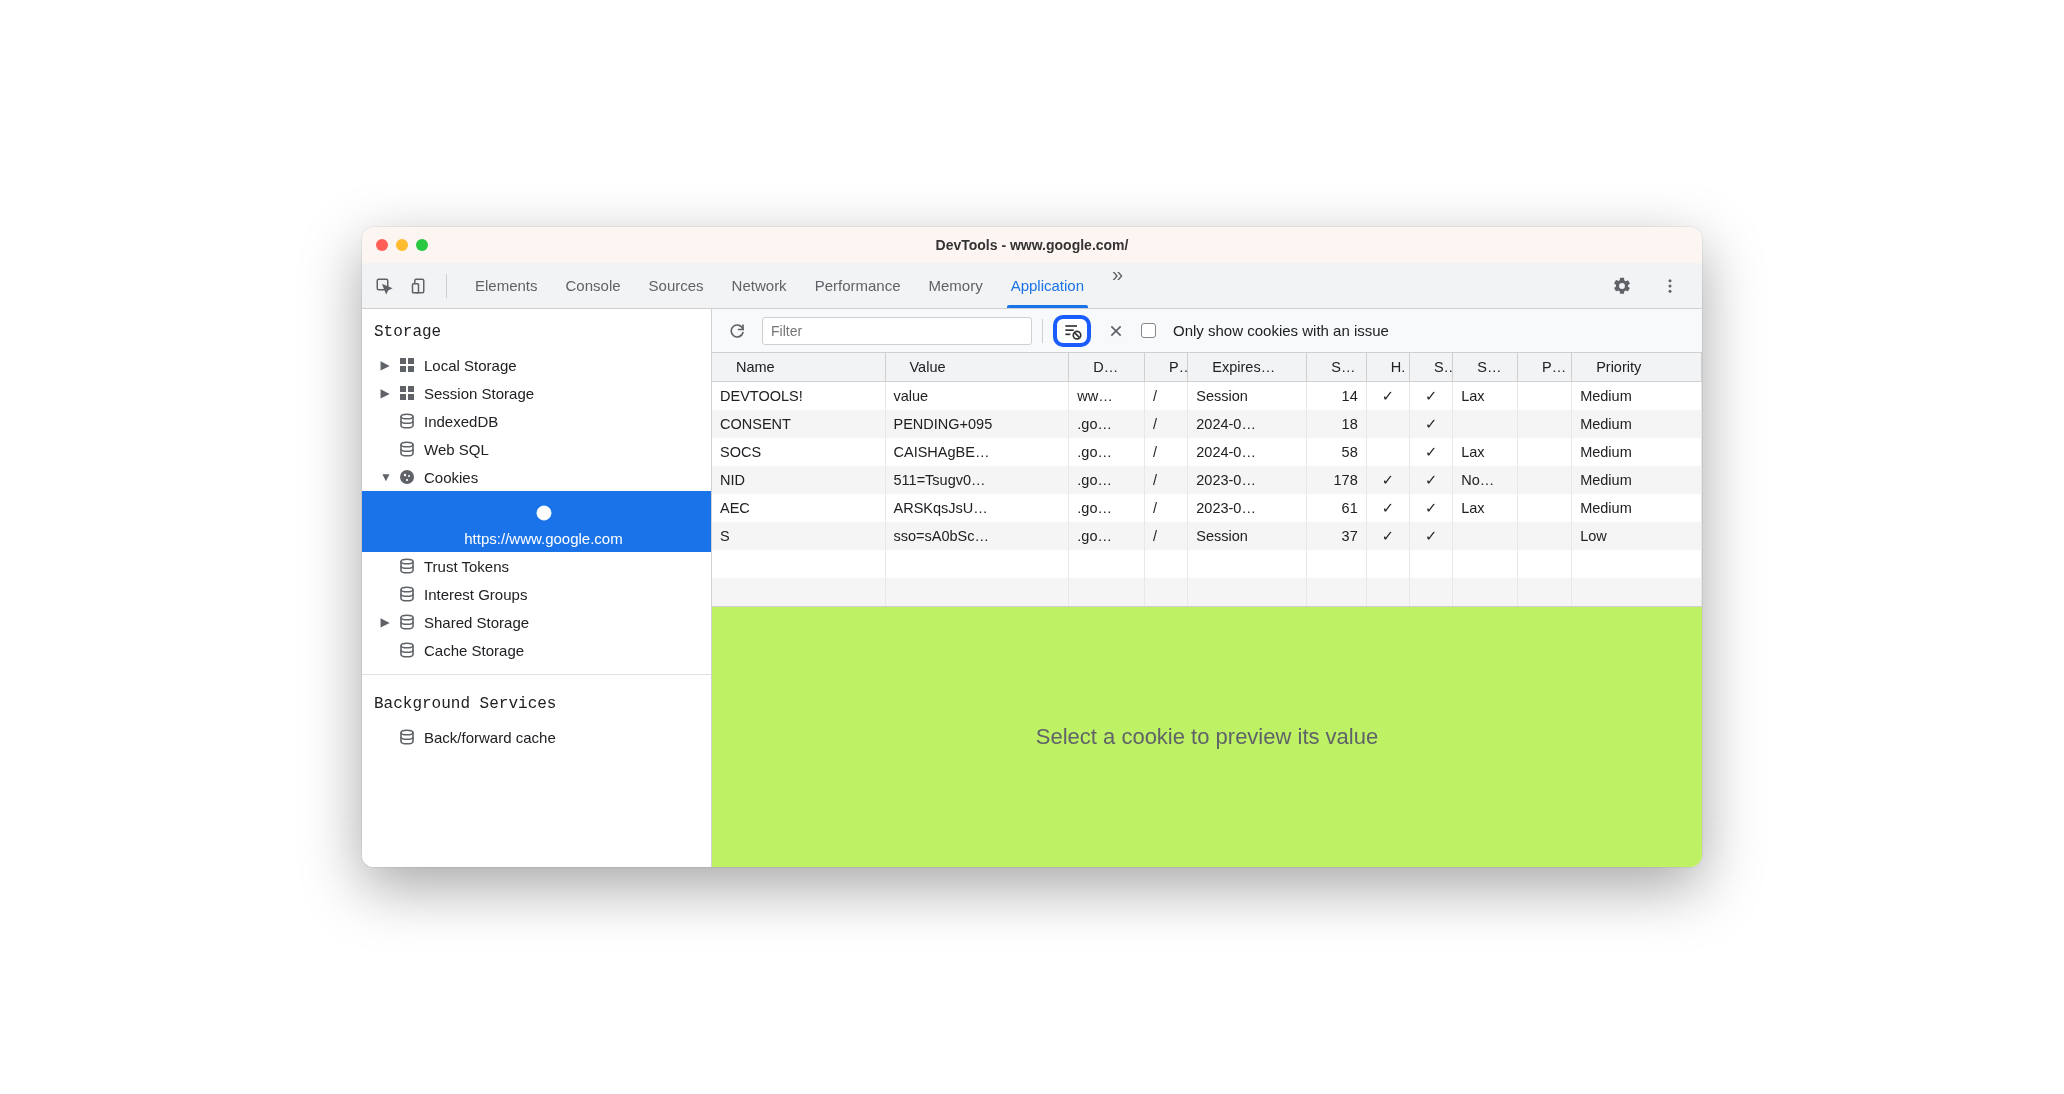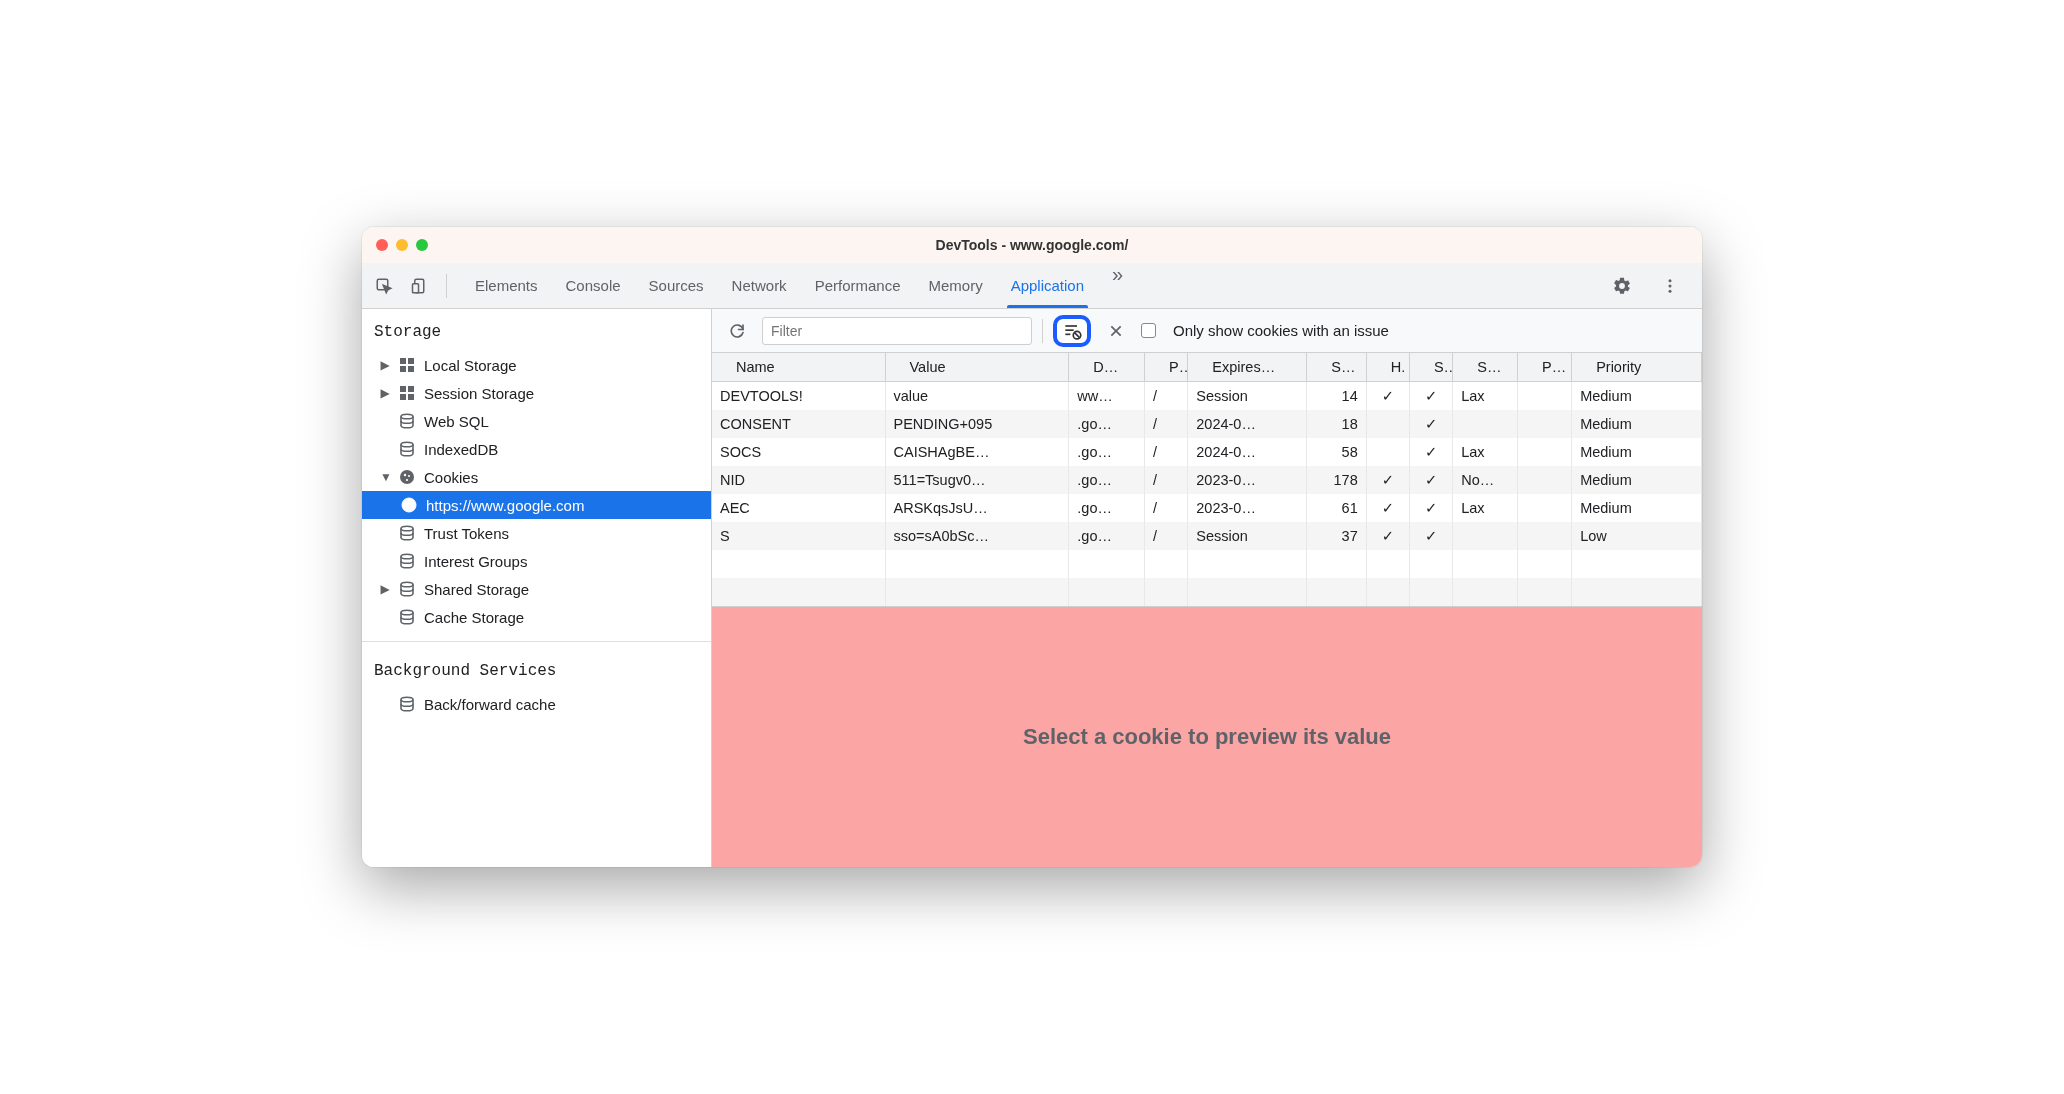--- a/index.html
+++ b/index.html
@@ -51,41 +51,41 @@
   .tab.active { color:#1a73e8; font-weight:500; }
   .tab.active::after { content:""; position:absolute; bottom:0; left:-4px; right:-4px; height:3px; background:#1a73e8; border-radius:2px 2px 0 0;}
   .tabbar-right { display:flex; align-items:center; gap:16px; padding-right:10px; color:#5f6368;}
   .body { flex:1; display:flex; overflow:hidden; }
   .sidebar { width:350px; border-right:1px solid #d0d0d0; overflow:auto; background:#fff; }
   .side-section { padding: 8px 0 4px 0; }
   .side-heading { padding: 6px 12px 10px 12px; font-size:16px; color:#202124;font-family:Liberation Mono, monospace;}
   .tree-item { display:flex; align-items:center; gap:8px; padding:5px 6px 5px 18px; font-size:15px; color:#202124; cursor:pointer;}
   .tree-item .arrow { width:10px; text-align:center; color:#5f6368; font-size:12px;}
   .tree-item .noarrow { width:10px;}
-  .tree-item.child { padding-left: 20px;}
+  .tree-item.child { padding-left: 20px; flex-direction: column;}
   .tree-item.selected { background:#1a73e8; color:#fff;}
   .tree-item.selected .icon-slot svg { fill:#fff; stroke:#fff;}
   .icon-slot { width:18px; height:18px; display:flex; align-items:center; justify-content:center; color:#5f6368;}
   .divider { height:1px; background:#e0e0e0; margin:6px 0;}
   .main { flex:1; display:flex; flex-direction:column; overflow:hidden;}
   .toolbar { height:44px; border-bottom:1px solid #d0d0d0; display:flex; align-items:center; gap:10px; padding:0 10px; background:#f8f9fa;}
   .filter-input { height:28px; border:1px solid #cfcfcf; border-radius:3px; padding:0 8px; font-size:14px; width:270px; background:#fff;}
   .icon-circle { width:30px; height:30px; display:flex; align-items:center; justify-content:center; color:#5f6368; cursor:pointer;}
   .highlighted-btn { border:4px solid #1a5cff; border-radius:10px; padding:2px 4px; display:flex; align-items:center; justify-content:center; background:#fff;}
   .checkbox-row { display:flex; align-items:center; gap:17px; font-size:15px; color:#202124;}
   .checkbox { width:15px; height:15px; border:1.5px solid #888; border-radius:3px; background:#fff;}
   .table-wrap { flex:0 0 auto; border-bottom:1px solid #d0d0d0; overflow:auto;}
   table { border-collapse:collapse; width:100%; table-layout:fixed; font-size:14.5px;}
   thead th { background:#f1f3f4; border-right:1px solid #d0d0d0; border-bottom:1px solid #d0d0d0; padding:6px 24px; text-align:left; font-weight:400; color:#202124; white-space:nowrap; overflow:hidden; text-overflow:ellipsis;}
   tbody td { border-right:1px solid #e8e8e8; padding:6px 8px; white-space:nowrap; overflow:hidden; text-overflow:ellipsis; color:#202124;}
   tbody tr:nth-child(even) td { background:#f5f5f5;}
   tbody tr.empty td { height:28px;}
   .num { text-align:right;margin-top:36px;}
   .ctr { text-align:center;}
-  .preview { flex:1; display:flex; align-items:center; justify-content:center; color:#5f6368; font-size:22px; background:#fca5a5;font-weight:bold;}
+  .preview { flex:1; display:flex; align-items:center; justify-content:center; color:#5f6368; font-size:22px; background:#bef264;}
   .more-chevron { font-size:20px; color:#5f6368; cursor:pointer;}
   svg { display:block; }
 </style>
 </head>
 <body>
 
 <div class="window">
 
   <div class="titlebar">
     <div class="traffic">
@@ -168,32 +168,32 @@
             </div>
             <div class="tree-item">
               <span class="noarrow"></span>
     <span class="icon-slot">
                 <svg width="16" height="16" viewBox="0 0 16 16" fill="none" stroke="#5f6368" stroke-width="1.6">
                   <ellipse cx="8" cy="3.5" rx="6" ry="2.3" fill="#5f6368" fill-opacity="0"></ellipse>
                   <path d="M2 3.5v9c0 1.3 2.7 2.3 6 2.3s6-1 6-2.3v-9"></path>
                   <path d="M2 8c0 1.3 2.7 2.3 6 2.3s6-1 6-2.3"></path>
                 </svg>
               </span>
+    <span>IndexedDB</span>
+            </div>
+            <div class="tree-item">
+              <span class="noarrow"></span>
+    <span class="icon-slot">
+                <svg width="16" height="16" viewBox="0 0 16 16" fill="none" stroke="#5f6368" stroke-width="1.6">
+                  <ellipse cx="8" cy="3.5" rx="6" ry="2.3" fill="#5f6368" fill-opacity="0"></ellipse>
+                  <path d="M2 3.5v9c0 1.3 2.7 2.3 6 2.3s6-1 6-2.3v-9"></path>
+                  <path d="M2 8c0 1.3 2.7 2.3 6 2.3s6-1 6-2.3"></path>
+                </svg>
+              </span>
     <span>Web SQL</span>
-            </div>
-            <div class="tree-item">
-              <span class="noarrow"></span>
-    <span class="icon-slot">
-                <svg width="16" height="16" viewBox="0 0 16 16" fill="none" stroke="#5f6368" stroke-width="1.6">
-                  <ellipse cx="8" cy="3.5" rx="6" ry="2.3" fill="#5f6368" fill-opacity="0"></ellipse>
-                  <path d="M2 3.5v9c0 1.3 2.7 2.3 6 2.3s6-1 6-2.3v-9"></path>
-                  <path d="M2 8c0 1.3 2.7 2.3 6 2.3s6-1 6-2.3"></path>
-                </svg>
-              </span>
-    <span>IndexedDB</span>
             </div>
             <div class="tree-item">
               <span class="arrow">▼</span>
     <span class="icon-slot">
                 <svg width="16" height="16" viewBox="0 0 16 16" fill="#5f6368">
                   <circle cx="8" cy="8" r="7"></circle>
                   <circle cx="6" cy="6" r="1.2" fill="#fff" fill-opacity="1"></circle>
                   <circle cx="10" cy="7" r="1" fill="#fff"></circle>
                   <circle cx="8" cy="11" r="1.1" fill="#fff"></circle>
                 </svg>

